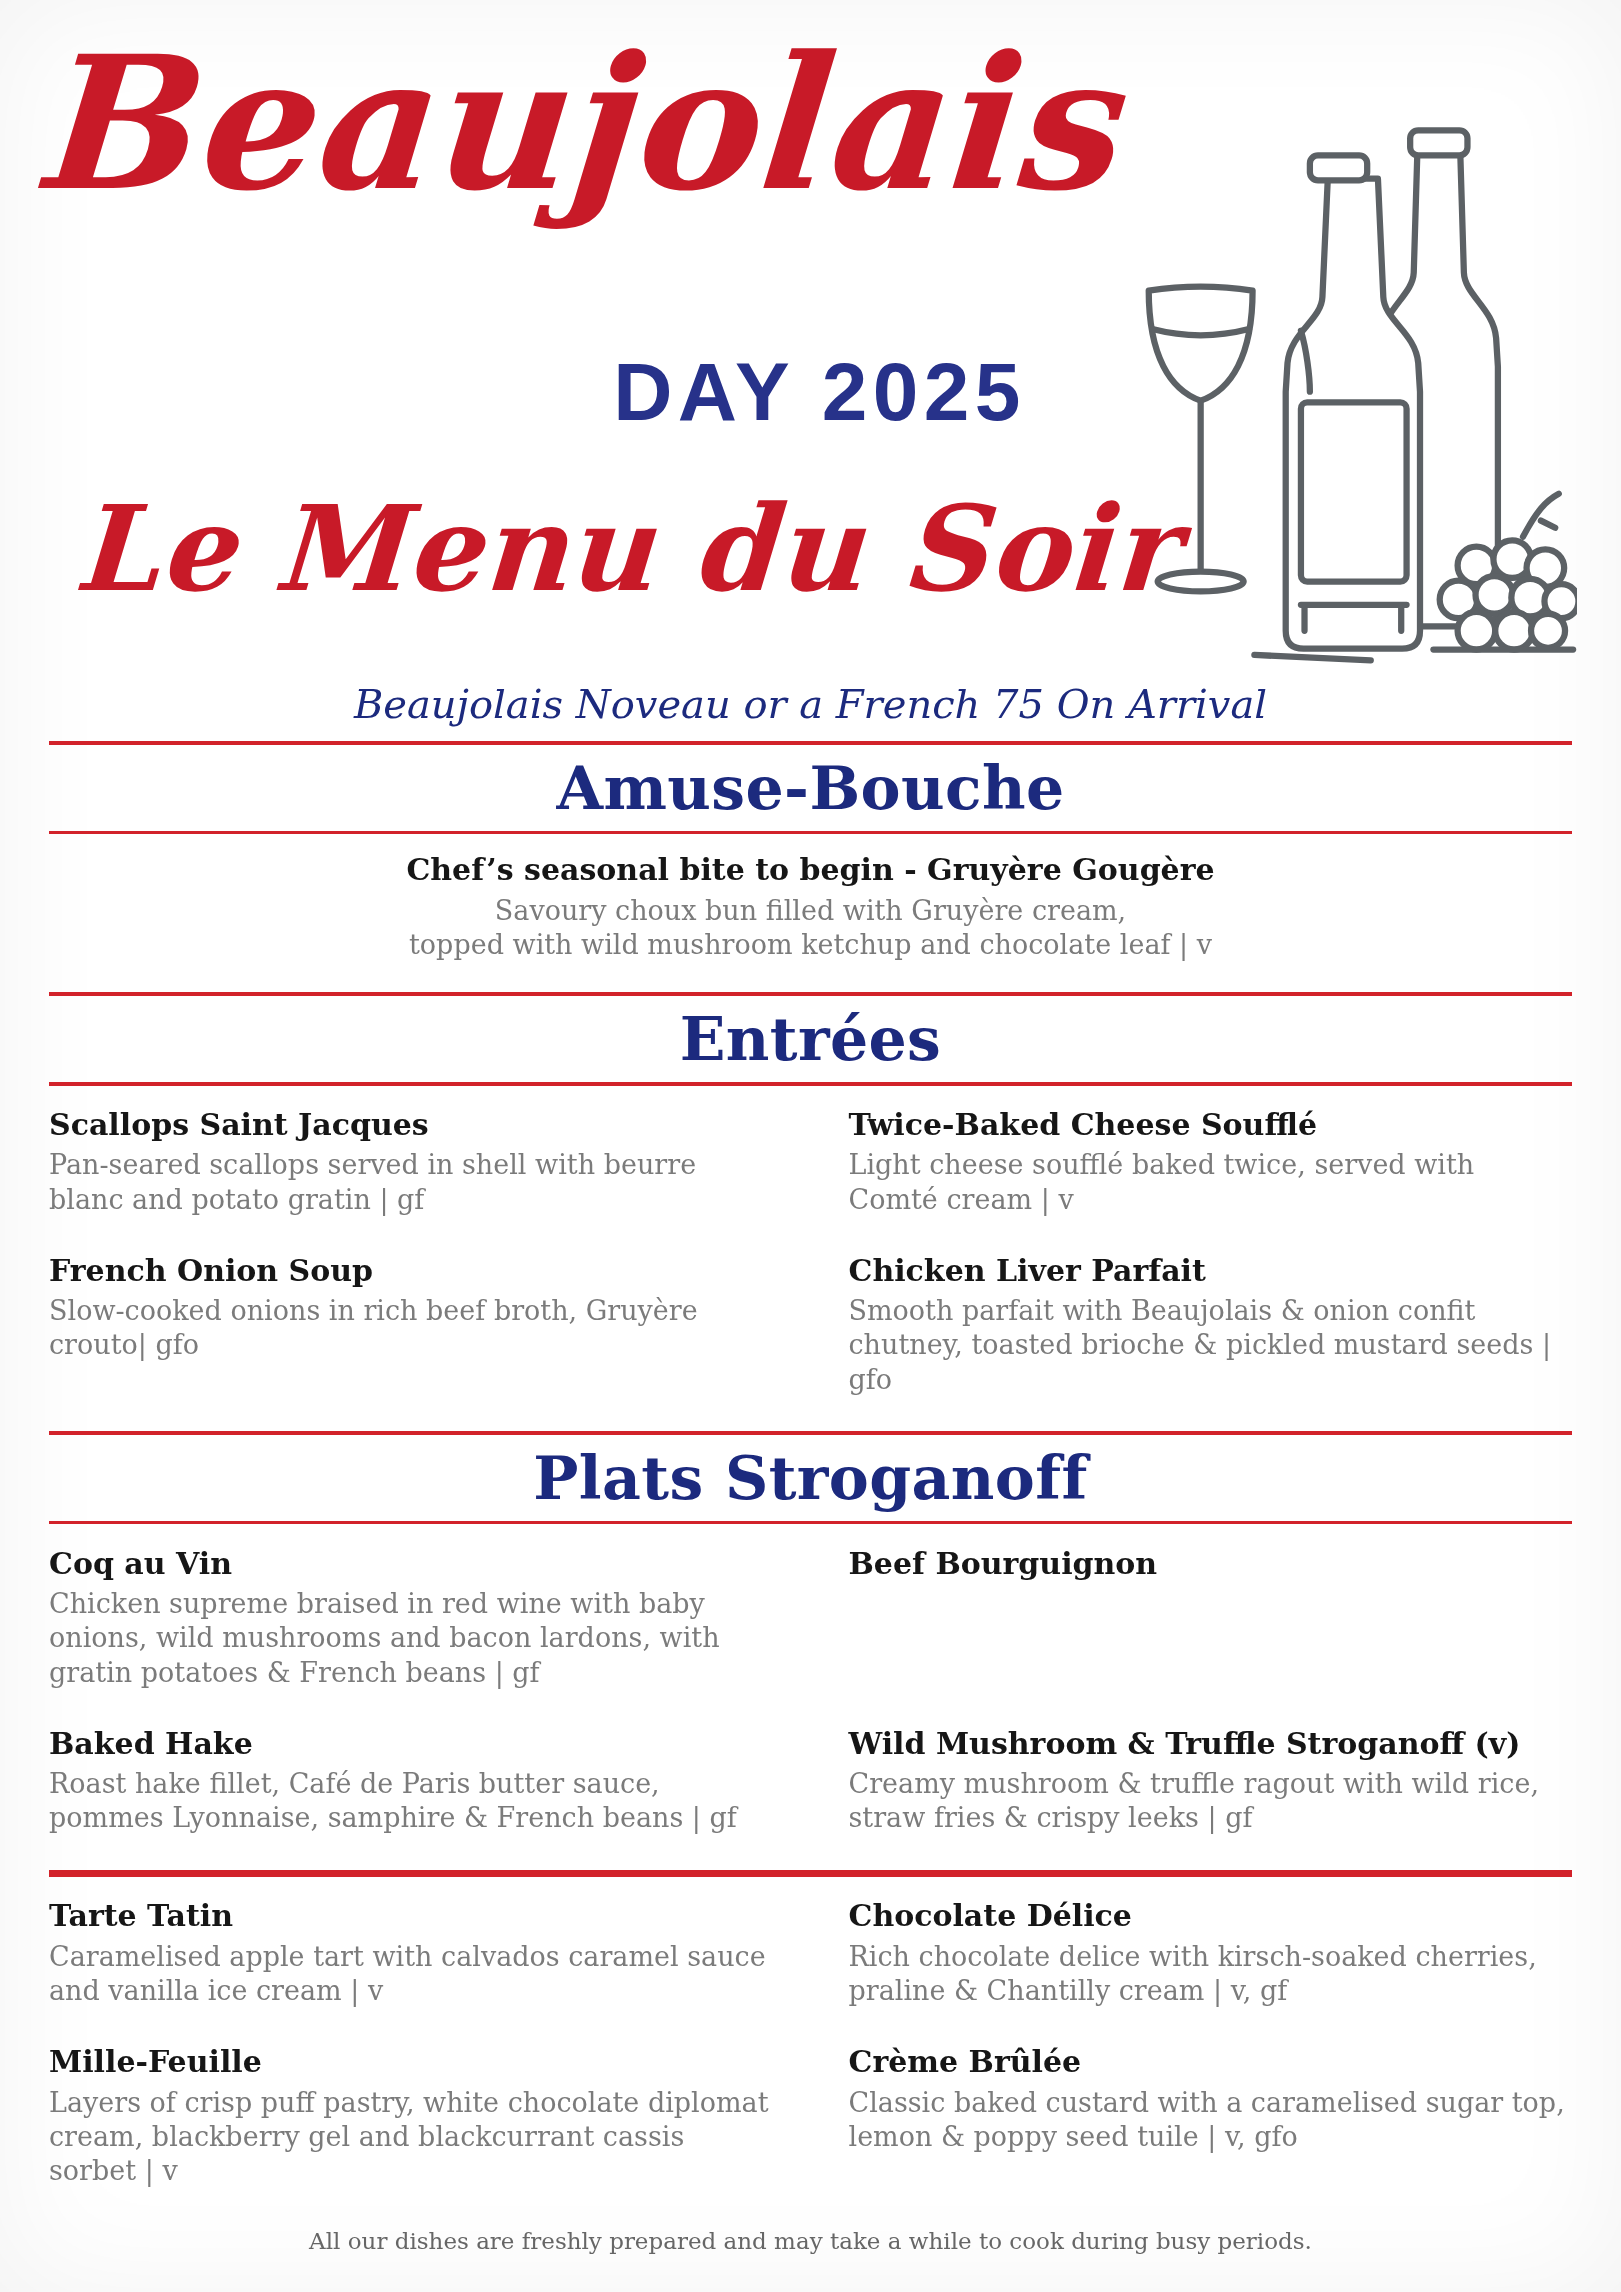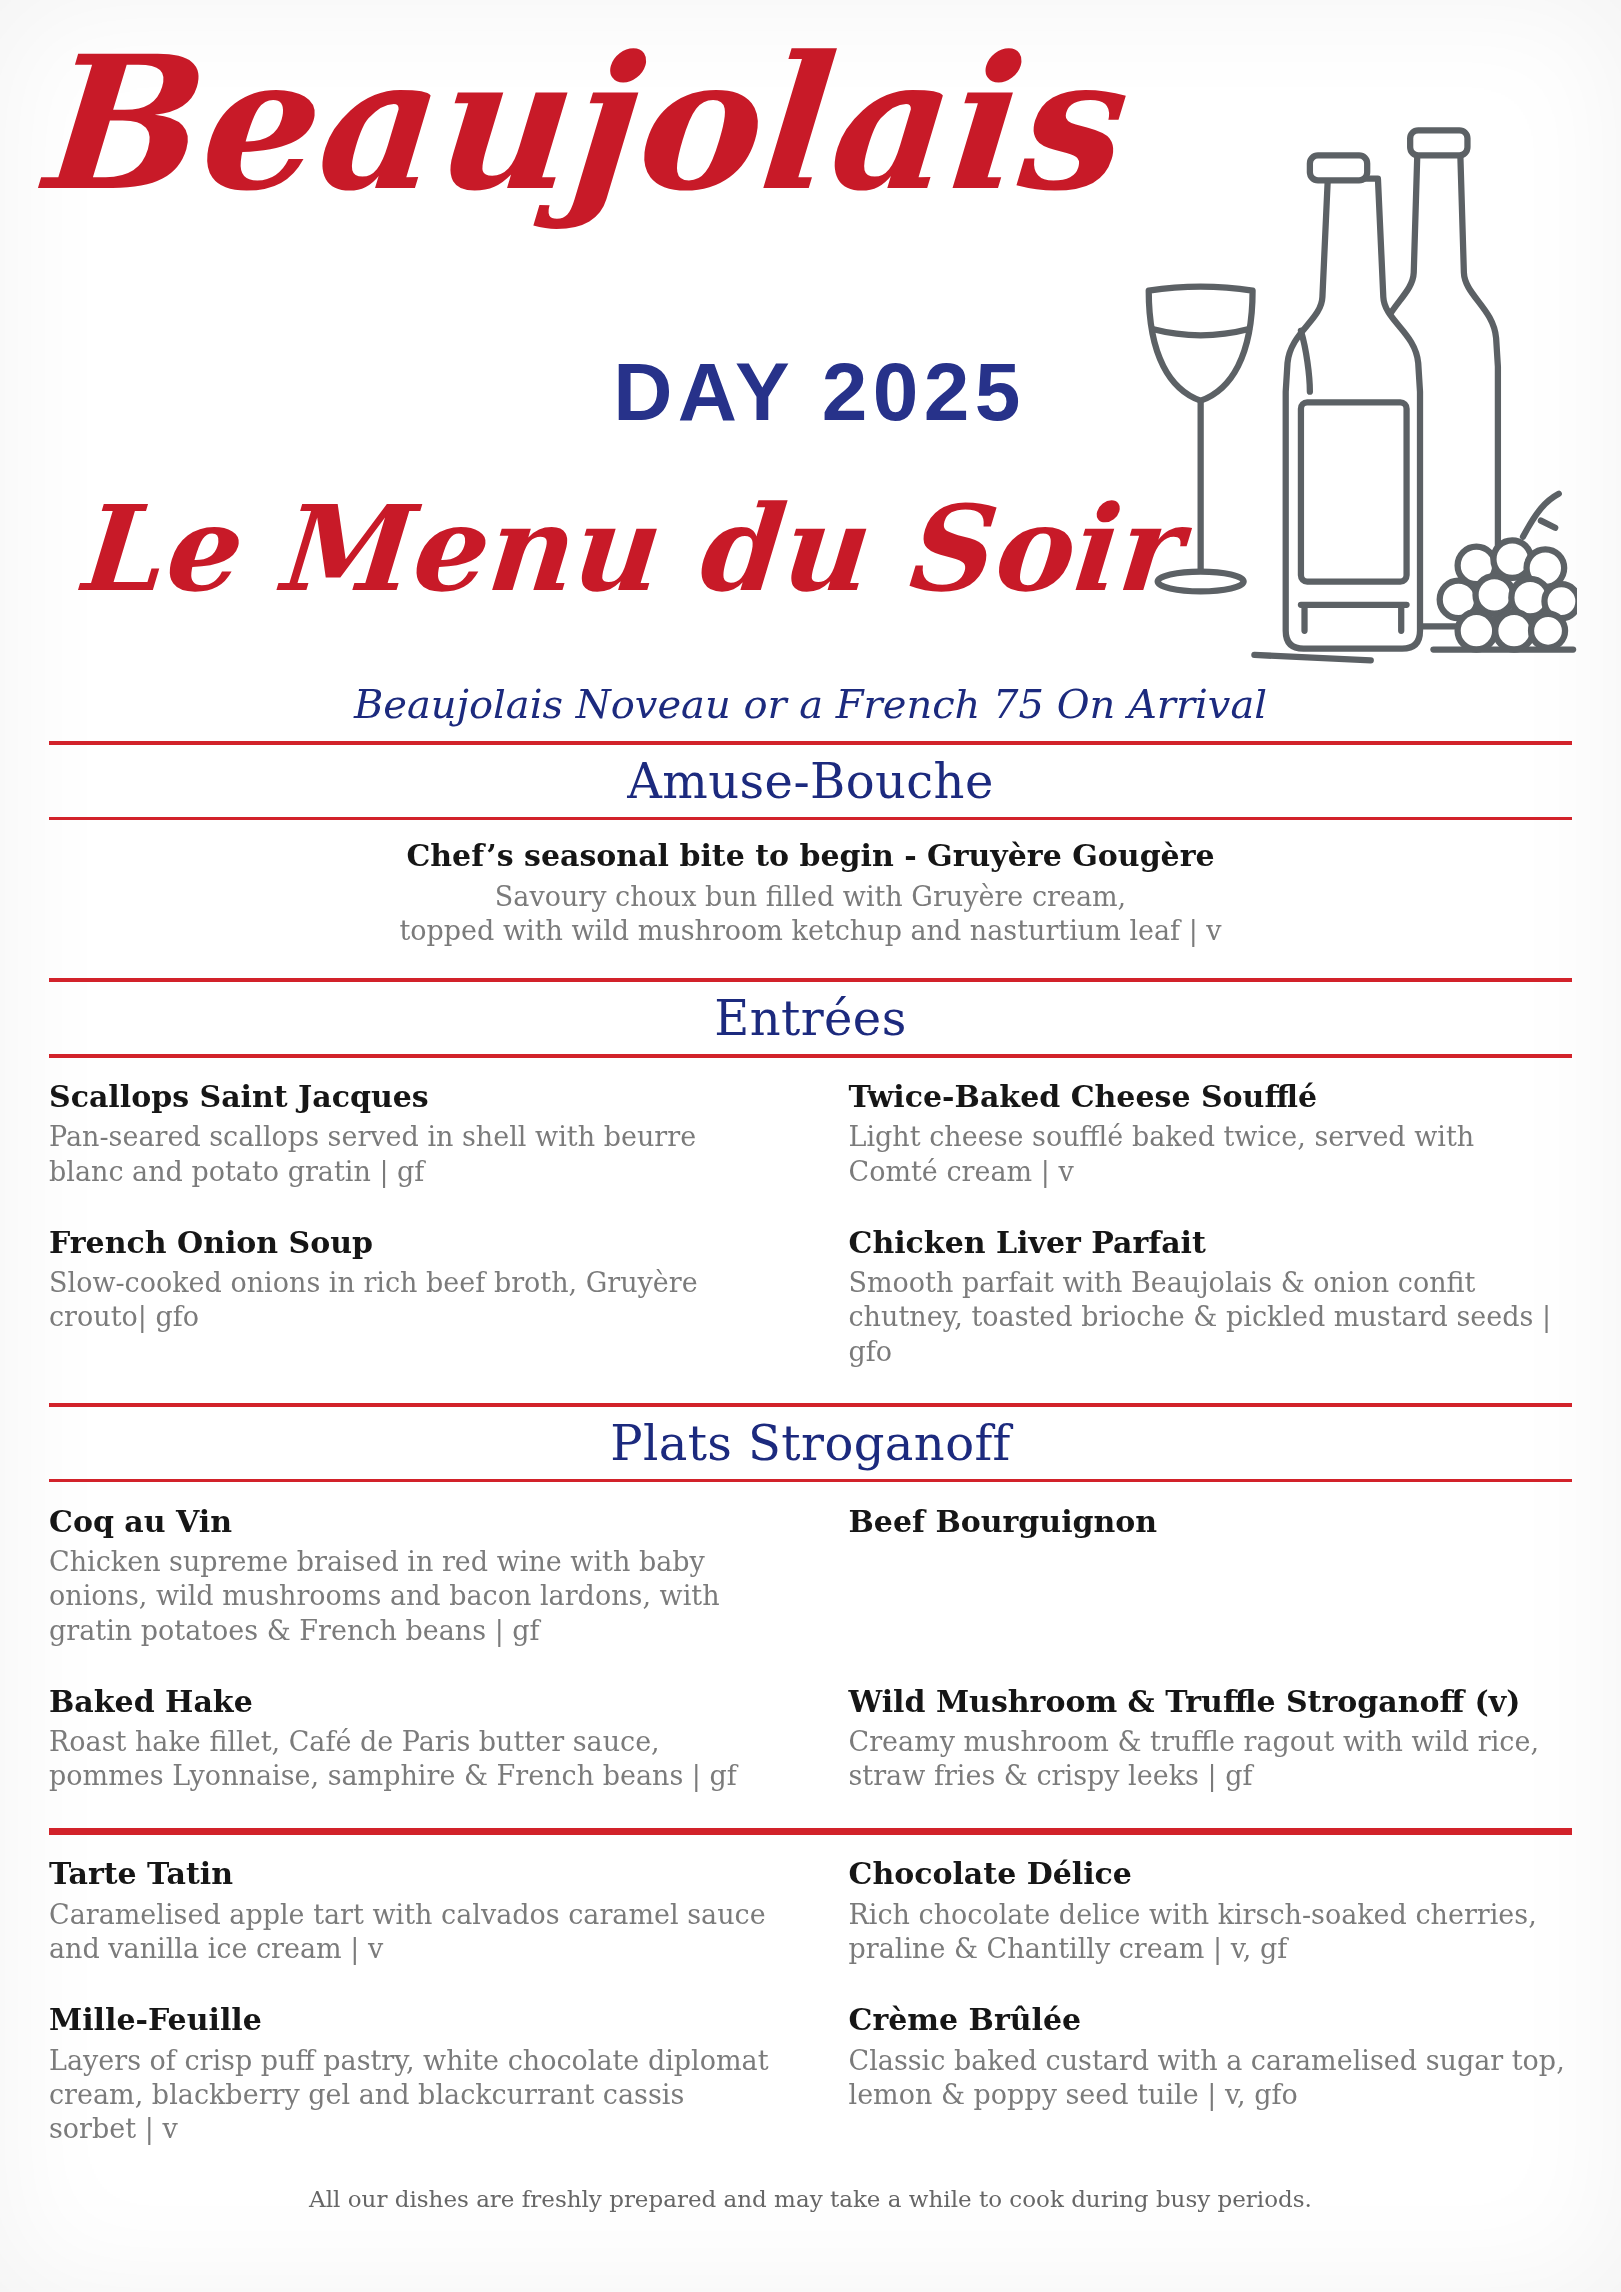--- a/index.html
+++ b/index.html
@@ -54,21 +54,21 @@
     font-style: italic;
     font-size: 40px;
     color: var(--navy, #1c2a7e);
   }
 
   
   .rule { height: 3.6px; width: 100%; background: var(--rule-red, #d2222a); border: 0; margin: 0; }
   .section-heading {
     margin: 8px 0;
     text-align: center;
-    font-size: 48px; font-weight: normal;
+    font-size: 60px; font-weight: bold;
     color: var(--navy, #1c2a7e);
     letter-spacing: 0.4px;
   }
   .items { padding: 21.5px 0 34px; }
   .items.center { text-align: center; padding: 18px 0 30px; }
   .items.grid {
     display: grid;
     grid-template-columns: 1fr 1fr;
     column-gap: 76px;
     row-gap: 36px;
@@ -154,21 +154,21 @@
   <p class="arrival">Beaujolais Noveau or a French 75 On Arrival</p>
 
   <section class="menu-section">
     <div class="rule"></div>
     <h2 class="section-heading">Amuse-Bouche</h2>
     <div class="rule"></div>
     <div class="items center">
       <div class="item">
         <h3>Chef’s seasonal bite to begin - Gruyère Gougère</h3>
         <p>Savoury choux bun filled with Gruyère cream,
-topped with wild mushroom ketchup and nasturtium leaf | v</p>
+topped with wild mushroom ketchup and chocolate leaf | v</p>
       </div>
     </div>
   </section>
 
   <section class="menu-section">
     <div class="rule"></div>
     <h2 class="section-heading">Entrées</h2>
     <div class="rule"></div>
     <div class="items grid">
       <div class="item">

